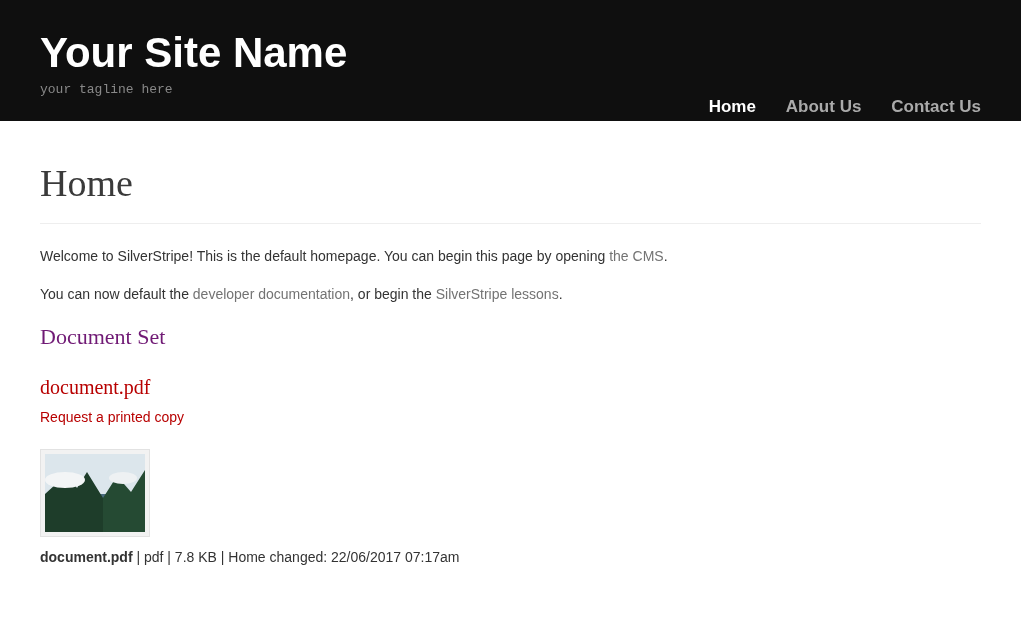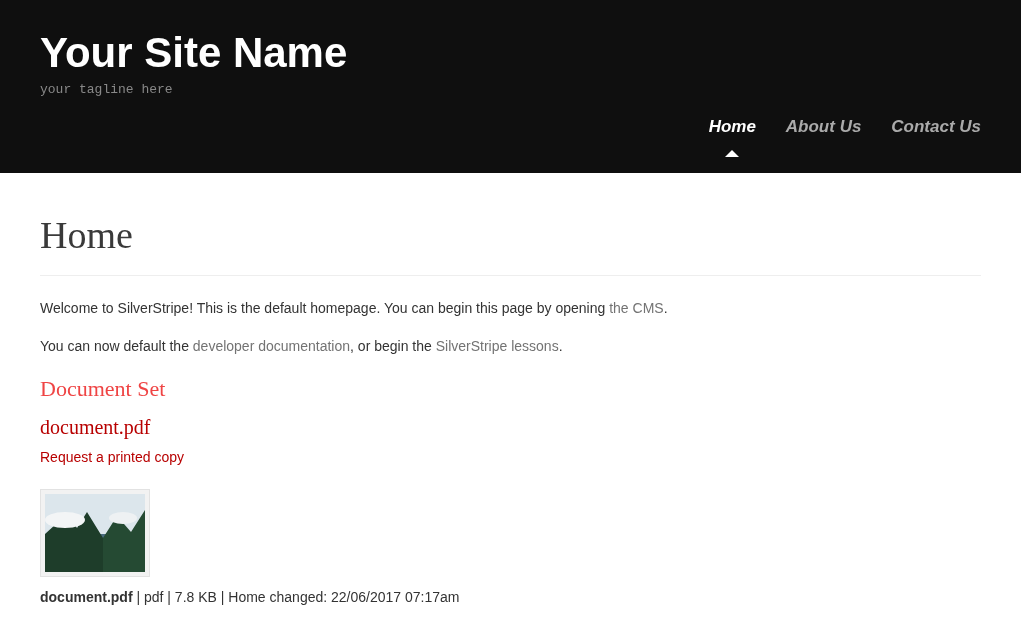--- a/index.html
+++ b/index.html
@@ -5,40 +5,39 @@
   * { box-sizing: border-box; margin: 0; padding: 0; }
   body {
     font-family: "Helvetica Neue", Helvetica, Arial, sans-serif;
     font-size: 14px;
     color: #333;
     background: #fff;
   }
   .header {
     background: #0f0f0f;
     padding: 30px 16px 0 40px;
-    height: 173px;
+    height: 121px;
     position: relative;
   }
   .site-title {
     color: #fff;
     font-size: 42px;
     font-weight: 700;
     line-height: 1.1;
   }
   .tagline {
     color: #888;
     font-size: 13px;
     margin-top: 6px;
     font-family: Liberation Mono, monospace;
   }
   .nav {
     position: absolute;
     right: 40px;
-    bottom: 36px;
-    font-style: italic;
+    bottom: 4px;
   }
   .nav-item {
     display: inline-block;
     margin-left: 26px;
     color: #aaa;
     font-size: 17px;
     font-weight: 700;
     text-decoration: none;
     cursor: pointer;
     position: relative;
@@ -74,22 +73,22 @@
   }
   .link {
     color: #737373;
     text-decoration: none;
     cursor: pointer;
   }
   .section-title {
     font-family: Georgia, "Times New Roman", serif;
     font-size: 22px;
     font-weight: 400;
-    color: #ef4444;
-    margin-bottom: 14px;
+    color: #701a75;
+    margin-bottom: 26px;
   }
   .doc-title {
     color: #b80000;
     font-family: Georgia, "Times New Roman", serif;
     font-size: 20px;
     font-weight: 400;
     margin-bottom: 10px;
     cursor: pointer;
   }
   .doc-request {

